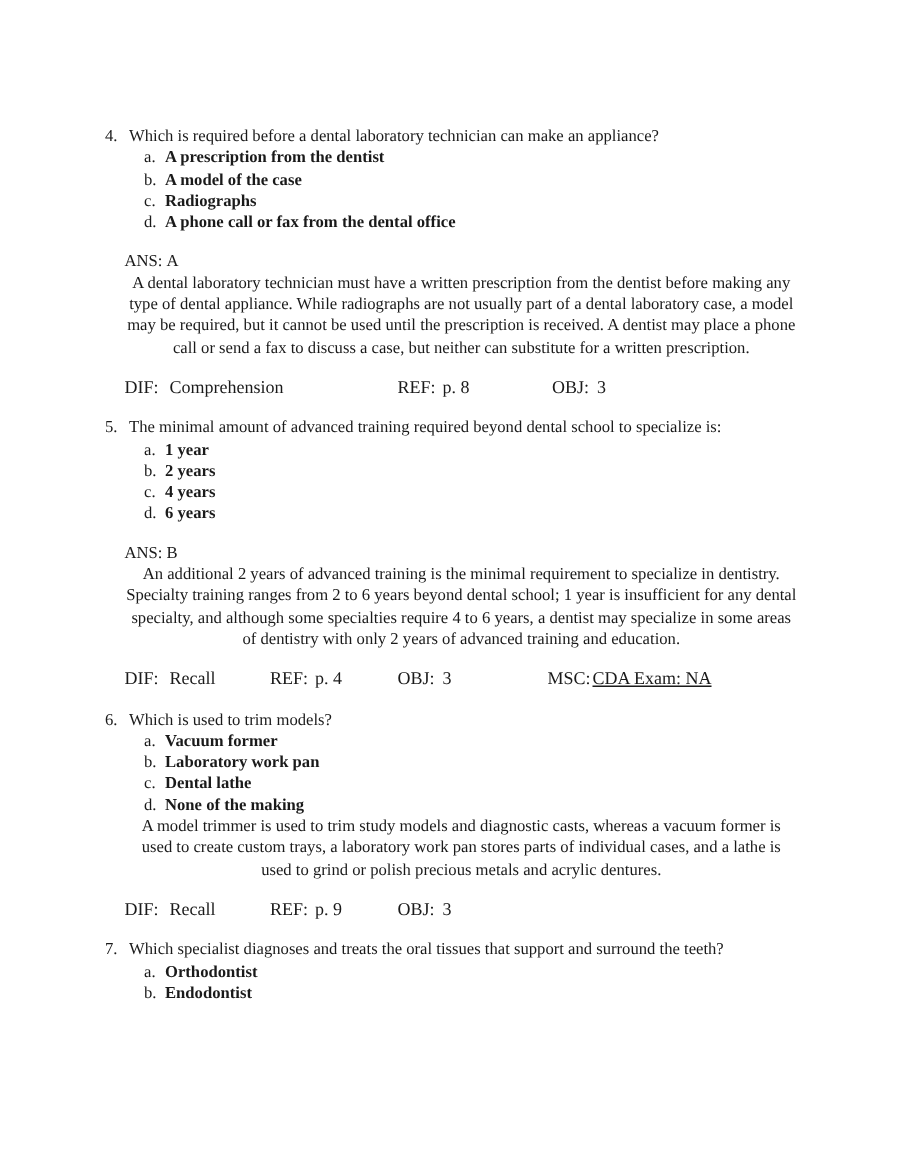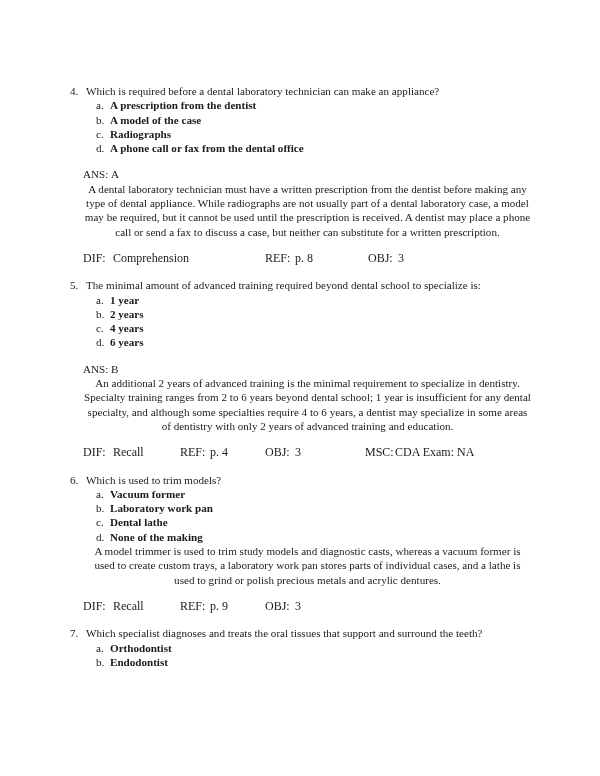--- a/index.html
+++ b/index.html
@@ -104,21 +104,21 @@
     position: absolute;
     top: 0;
     white-space: nowrap;
   }
   
   .tab-dif  { left: 0px; }
   .tab-ref-far  { left: 182px; }
   .tab-obj-far  { left: 285px; }
   .tab-ref-near { left: 97px; }
   .tab-obj-near { left: 182px; }
-  .tab-msc-far  { left: 282px; }
+  .tab-msc-far  { left: 282px; text-decoration: underline; }
   .msc-row .meta-cell { left: 0px; }
   .meta-key-w {
     display: inline-block;
     width: 30px;
   }
   .meta-key-w-msc {
     display: inline-block;
     width: 30px;
   }
 </style>

